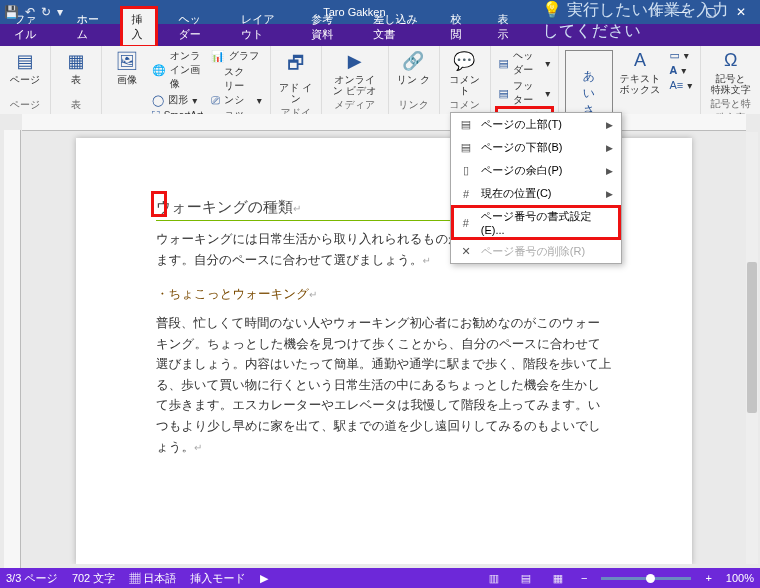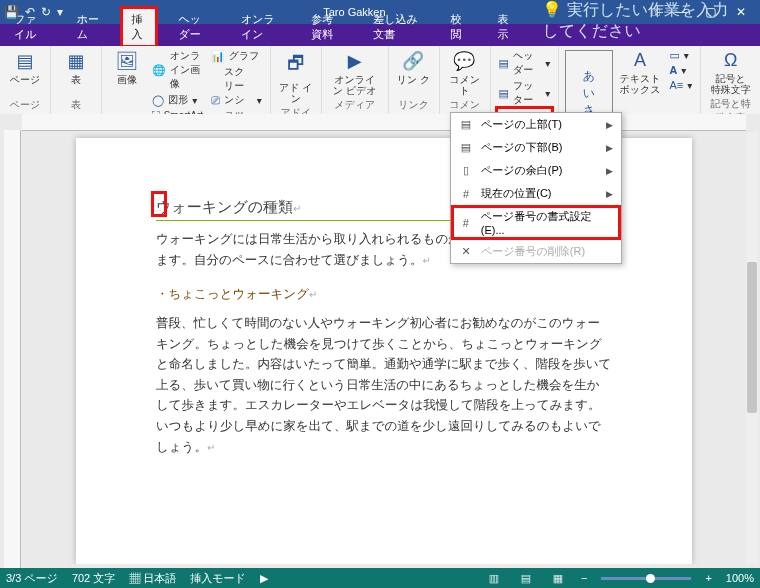--- a/index.html
+++ b/index.html
@@ -45,21 +45,21 @@
 .canvas{position:absolute;left:26px;right:18px;top:18px;bottom:4px;overflow:hidden}
 .page{position:absolute;left:50px;right:50px;top:6px;bottom:0;background:#fff;box-shadow:0 0 6px rgba(0,0,0,.25);padding:60px 80px 20px 80px;box-sizing:border-box}
 .page .cursor{position:absolute;left:78px;top:56px;width:10px;height:20px;outline:3px solid #e11}
 .page h2{margin:0 0 4px 0;font-size:15px;color:#444;font-weight:normal;border-bottom:1.5px solid #7ab800;padding-bottom:3px}
 .page p{margin:8px 0;font-size:12.5px;line-height:1.65;color:#333}
 .page .sub{color:#7a4a00;font-size:12.5px;margin:14px 0 0 0}
 .sq{color:#aaa;font-size:10px}
 .scrollbar{position:absolute;right:2px;top:18px;bottom:4px;width:12px;background:#eee}
 .scrollbar .thumb{position:absolute;left:1px;right:1px;top:30%;height:35%;background:#c4c4c4;border-radius:2px}
 
-.status{position:absolute;left:0;right:0;bottom:0;height:20px;background:#0f766e;color:#fff;display:flex;align-items:center;padding:0 6px;gap:14px;font-size:11px}
+.status{position:absolute;left:0;right:0;bottom:0;height:20px;background:#6d28d9;color:#fff;display:flex;align-items:center;padding:0 6px;gap:14px;font-size:11px}
 .status .spacer{flex:1}
 .status .viewbtn{width:18px;text-align:center;opacity:.85}
 .status .slider{width:90px;height:3px;background:#6a8bc0;position:relative}
 .status .slider::after{content:"";position:absolute;left:50%;top:-3px;width:9px;height:9px;background:#fff;border-radius:50%}
 </style>
 </head>
 <body>
 <div id="app">
 
 <div class="title">
@@ -74,21 +74,21 @@
   <div class="wbtn">—</div>
   <div class="wbtn">▢</div>
   <div class="wbtn">✕</div>
 </div>
 
 <div class="tabs">
   <div class="tab">ファイル</div>
   <div class="tab">ホーム</div>
   <div class="tab active hl">挿入</div>
   <div class="tab">ヘッダー</div>
-  <div class="tab">オンライン</div>
+  <div class="tab">レイアウト</div>
   <div class="tab">参考資料</div>
   <div class="tab">差し込み文書</div>
   <div class="tab">校閲</div>
   <div class="tab">表示</div>
   <div class="tell">💡 <span>実行したい作業を入力してください</span></div>
   <div class="spacer"></div>
 </div>
 
 <div class="ribbon">
   <div class="grp">
@@ -250,21 +250,21 @@
 
 <div class="work">
   <div class="ruler-h"></div>
   <div class="ruler-v"></div>
   <div class="canvas">
     <div class="page">
       <div class="cursor"></div>
       <h2><span>ウォーキングの種類</span><span class="sq">↵</span></h2>
       <p><span>ウォーキングには日常生活から取り入れられるものから本格的なものまであります。自分のペースに合わせて選びましょう。</span><span class="sq">↵</span></p>
       <p class="sub"><span>・ちょこっとウォーキング</span><span class="sq">↵</span></p>
-      <p><span>普段、忙しくて時間のない人やウォーキング初心者にお勧めなのがこのウォーキング。ちょっとした機会を見つけて歩くことから、ちょこっとウォーキングと命名しました。内容はいたって簡単。通勤や通学に駅まで歩く、階段を歩いて上る、歩いて買い物に行くという日常生活の中にあるちょっとした機会を生かして歩きます。エスカレーターやエレベータは我慢して階段を上ってみます。いつもより少し早めに家を出て、駅までの道を少し遠回りしてみるのもよいでしょう。</span><span class="sq">↵</span></p>
+      <p><span>普段、忙しくて時間のない人やウォーキング初心者にお勧めなのがこのウォーキング。ちょっとした機会を見つけて歩くことから、自分のペースに合わせて選びましょう。内容はいたって簡単。通勤や通学に駅まで歩く、階段を歩いて上る、歩いて買い物に行くという日常生活の中にあるちょっとした機会を生かして歩きます。エスカレーターやエレベータは我慢して階段を上ってみます。いつもより少し早めに家を出て、駅までの道を少し遠回りしてみるのもよいでしょう。</span><span class="sq">↵</span></p>
     </div>
   </div>
   <div class="scrollbar">
         <div class="thumb"></div>
       </div>
 </div>
 
 <div class="status">
   <span>3/3 ページ</span>
   <span>702 文字</span>

